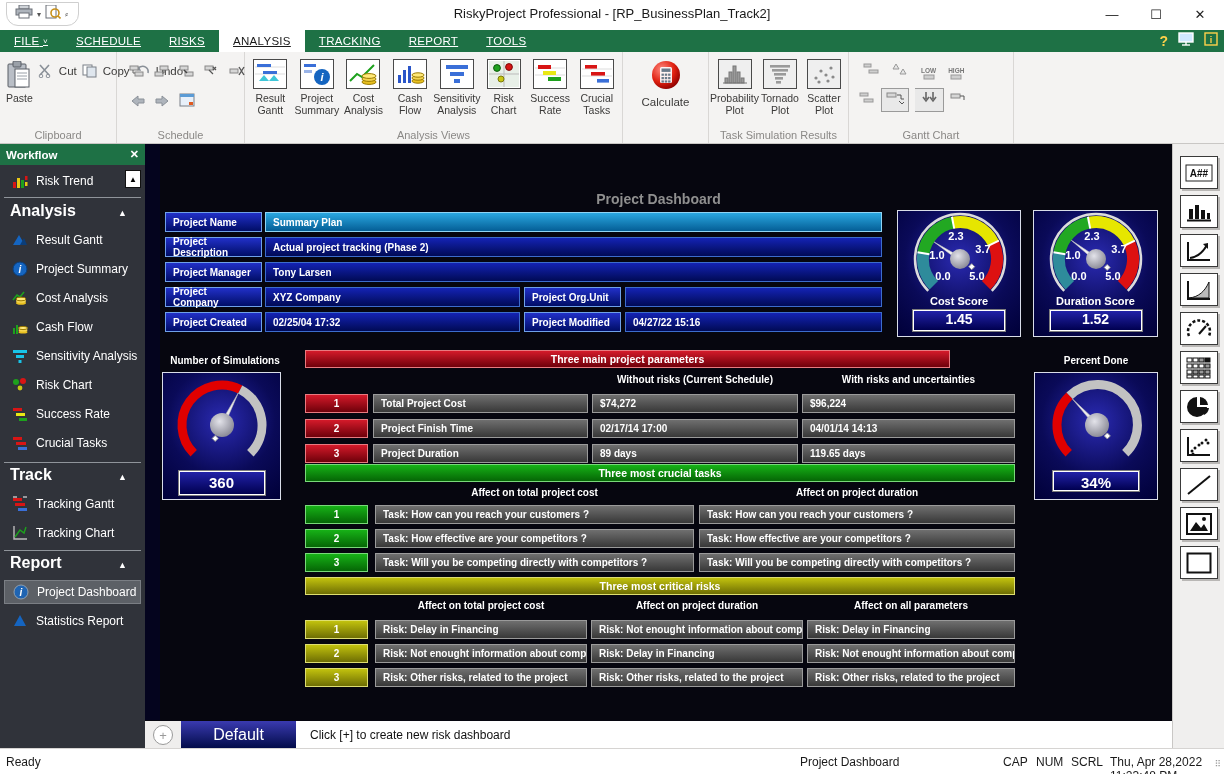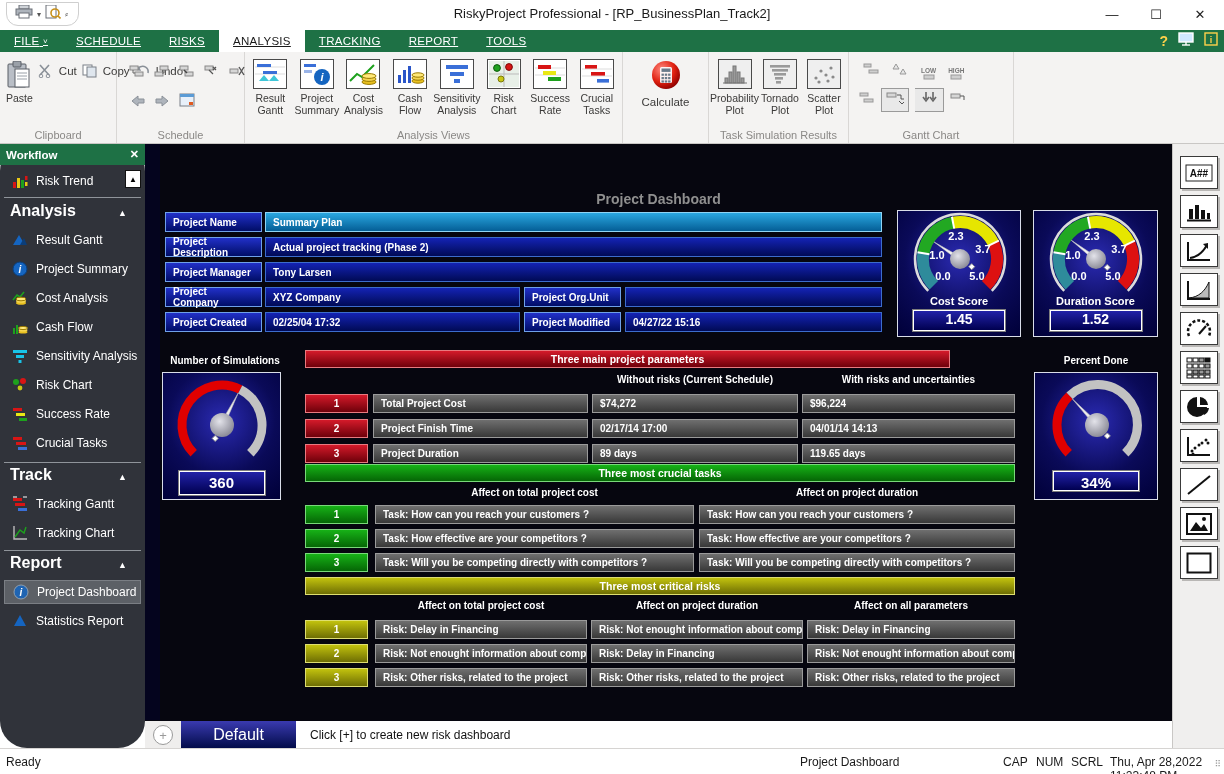--- a/index.html
+++ b/index.html
@@ -24,21 +24,21 @@
   #ribbon { position:absolute; left:0; top:52px; width:1224px; height:92px; background:#f4f3f2; border-bottom:1px solid #c9c7c5; display:flex; }
   .rgroup { position:relative; height:100%; border-right:1px solid #d9d7d5; padding-top:3px; }
   .rgroup-label { position:absolute; bottom:2px; left:0; right:0; text-align:center; font-size:11px; color:#8a8886; }
   .bigbtn { display:flex; flex-direction:column; align-items:center; width:47px; padding-top:2px; }
   .bigbtn .lbl { font-size:10.5px; color:#3b3a39; text-align:center; line-height:1.15; margin-top:3px; }
   .iframe { width:34px; height:30px; background:#fff; border:1px solid #4a4a4a; display:flex; align-items:center; justify-content:center; }
   .smallbtn { display:flex; align-items:center; gap:4px; font-size:11.5px; color:#3b3a39; height:18px; }
   .ticon { width:18px; height:14px; }
 
   
-  #sidebar { position:absolute; left:0; top:144px; width:145px; height:604px; background:#30333a;border-radius:27px; }
+  #sidebar { position:absolute; left:0; top:144px; width:145px; height:604px; background:#30333a; }
   #wf-header { position:absolute; left:0; top:0; width:145px; height:21px; background:#1e7145; color:#fff;
                font-size:11.5px; font-weight:bold; display:flex; align-items:center; padding:0 6px; }
   .sb-sec-title { position:absolute; left:10px; color:#fff; font-size:16px; font-weight:bold; }
   .sb-caret { position:absolute; color:#fff; font-size:9px; }
   .sb-item { position:absolute; left:4px; width:137px; height:24px; display:flex; align-items:center; gap:8px;
              color:#fff; font-size:12px; padding-left:8px; }
   .sb-item.sel { background:#5c6066; border:1px solid #7a7e84; }
   .sb-div { position:absolute; left:4px; width:137px; height:1px; background:#8f949a; }
   .sb-ico { width:16px; height:16px; flex:0 0 16px; }
 

